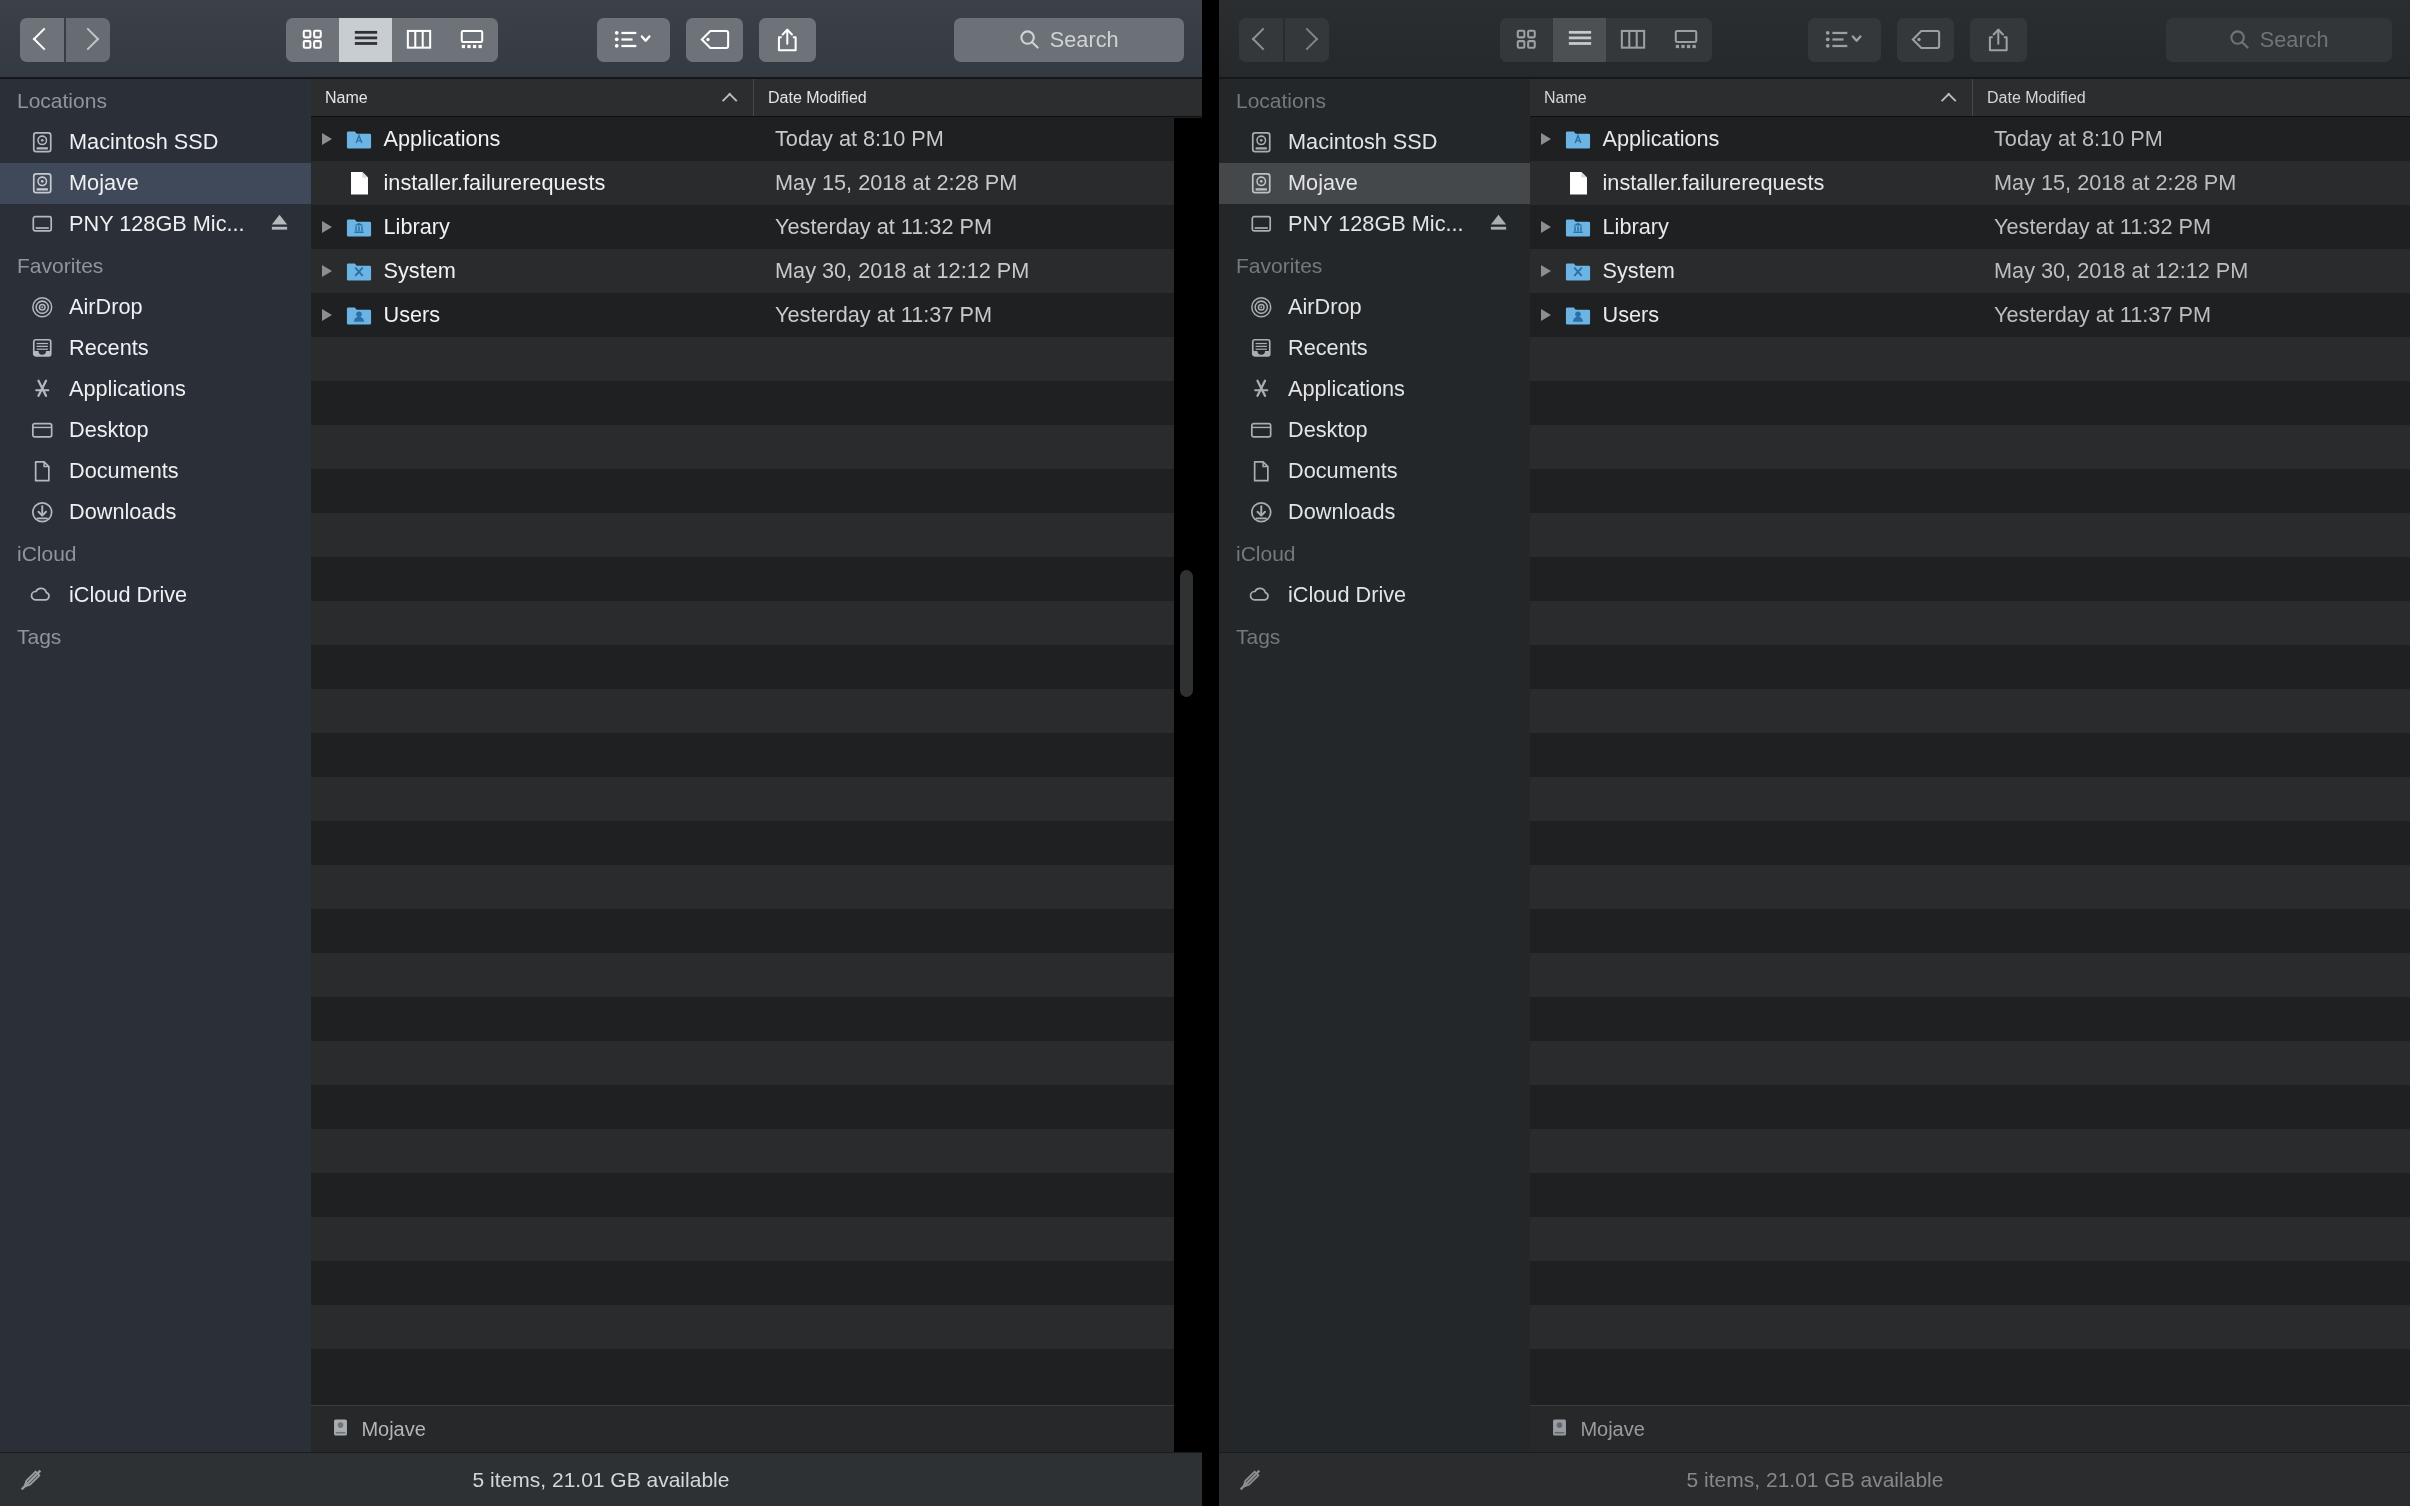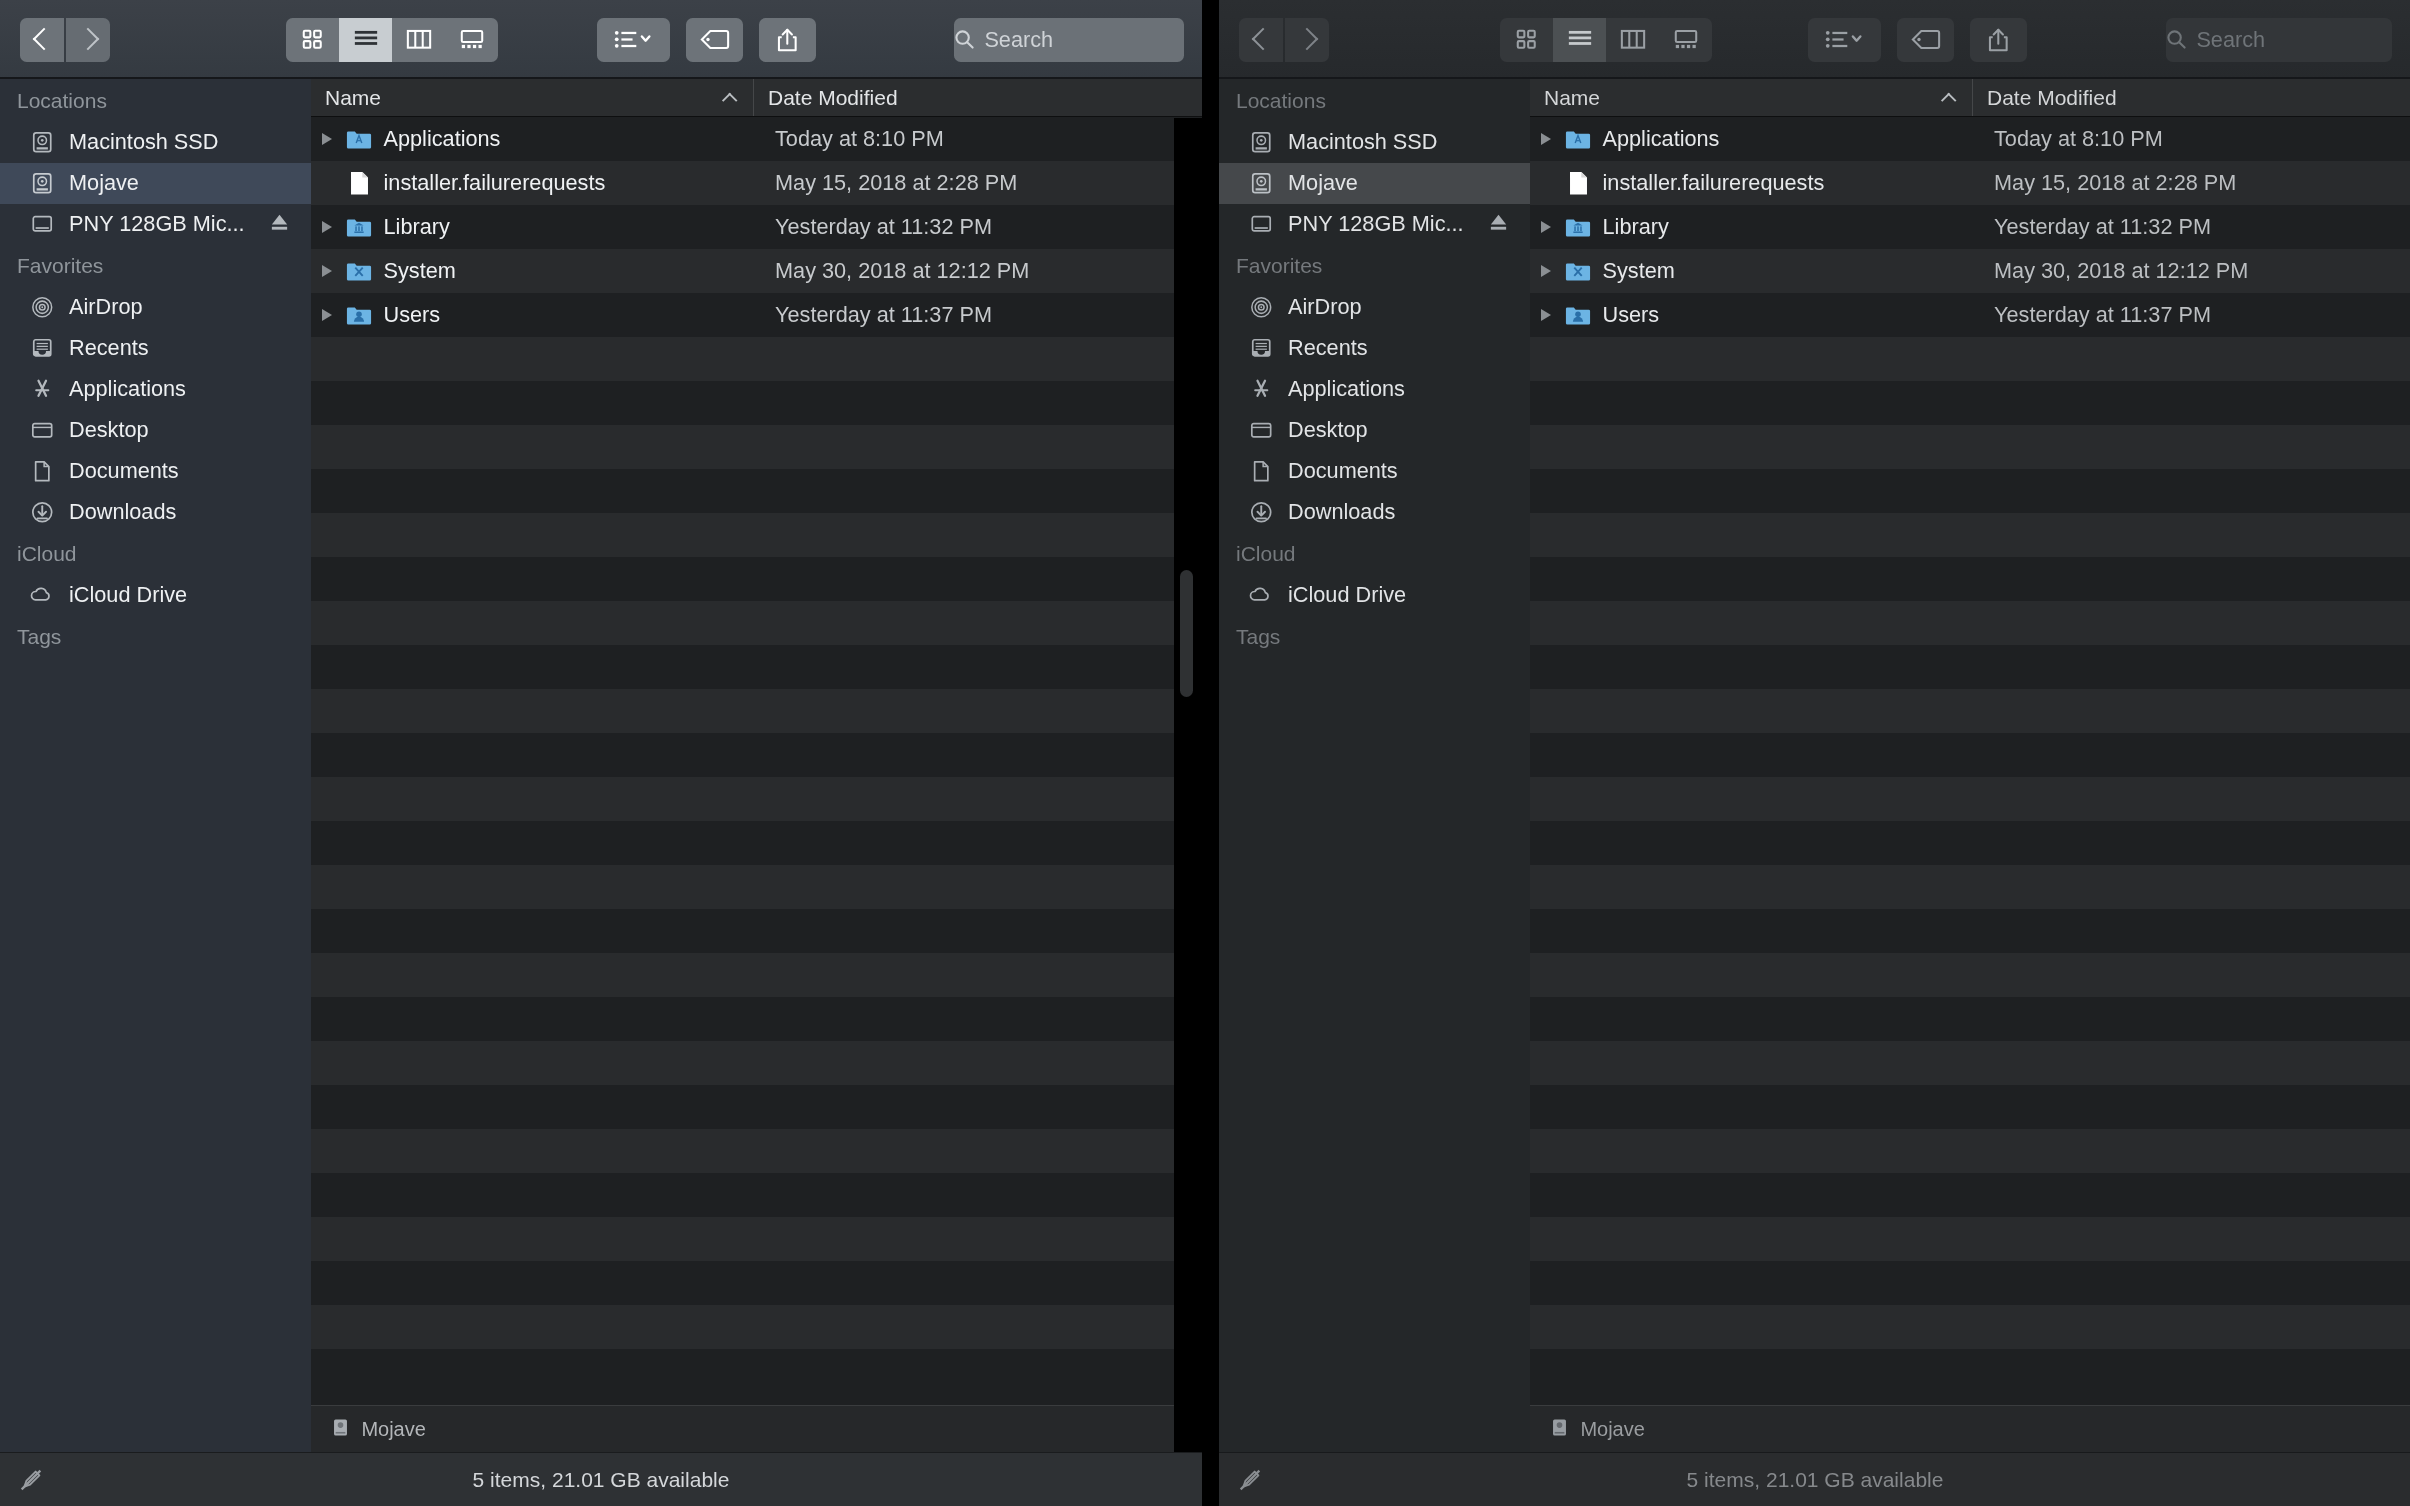--- a/index.html
+++ b/index.html
@@ -80,21 +80,21 @@
   }
   .active .actbtn { background: #6d7379; }
   .inactive .actbtn { background: #35383b; }
   .actbtn.arrange { width: 73px; }
   .actbtn.tag { width: 57px; }
   .actbtn.share { width: 57px; }
 
   .searchfield {
     position: absolute; left: 954px; width: 230px; height: 44px;
     border-radius: 6.6px;
-    display: flex; align-items: center; justify-content: flex-start; gap: 9.4px;
+    display: flex; align-items: center; justify-content: center; gap: 9.4px;
   }
   .inactive .searchfield { left: 947px; width: 226px; }
   .active .searchfield { background: #6b7177; }
   .inactive .searchfield { background: #333639; }
   .searchfield .lbl { font-size: 21.7px; }
   .active .searchfield .lbl { color: #cfd3d7; }
   .inactive .searchfield .lbl { color: #6f7478; }
 
   
   .body { flex: 1; display: flex; min-height: 0; }
@@ -130,21 +130,21 @@
   .filearea { flex: 1; display: flex; flex-direction: column; min-width: 0; background: #1e2022; position: relative; }
 
   .colhead {
     height: 38px; flex: 0 0 38px;
     display: flex; align-items: center;
     background: #2b2d2f;
     border-bottom: 0.9px solid #0e0f10;
     position: relative;
   }
   .colhead .ch {
-    font-size: 21px; color: #e3e5e7;
+    font-size: 16px; color: #e3e5e7;
     display: flex; align-items: center; height: 100%;
     padding-left: 14px; position: relative;
   }
   .colhead .ch.name { width: 443px; flex: 0 0 443px; border-right: 0.9px solid #454749; }
   .inactive .colhead .ch { color: #d4d6d8; }
   .sortarrow { position: absolute; right: 17px; width: 13px; height: 13px; }
   .sortarrow::before {
     content: ""; position: absolute; left: 0.9px; top: 3.8px;
     width: 9.4px; height: 9.4px;
     border-left: 2.4px solid #b9bdc1; border-top: 2.4px solid #b9bdc1;

